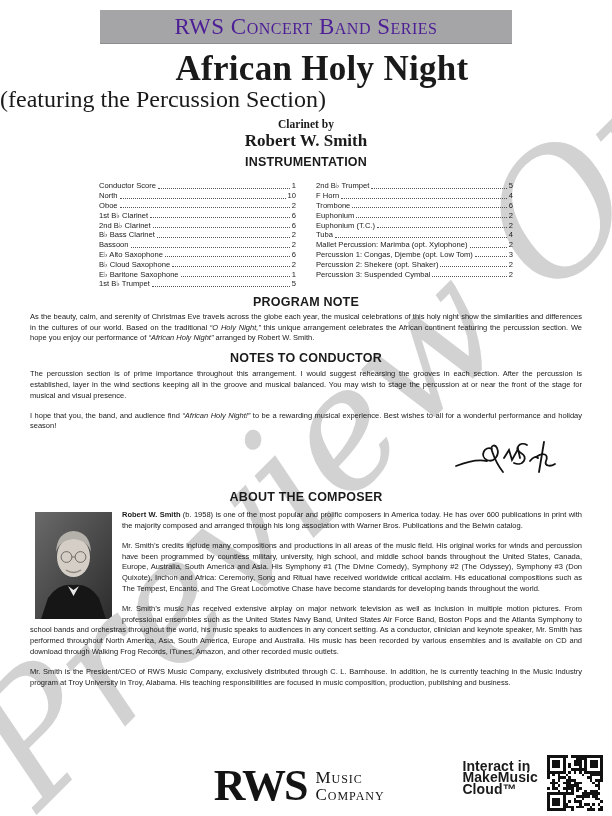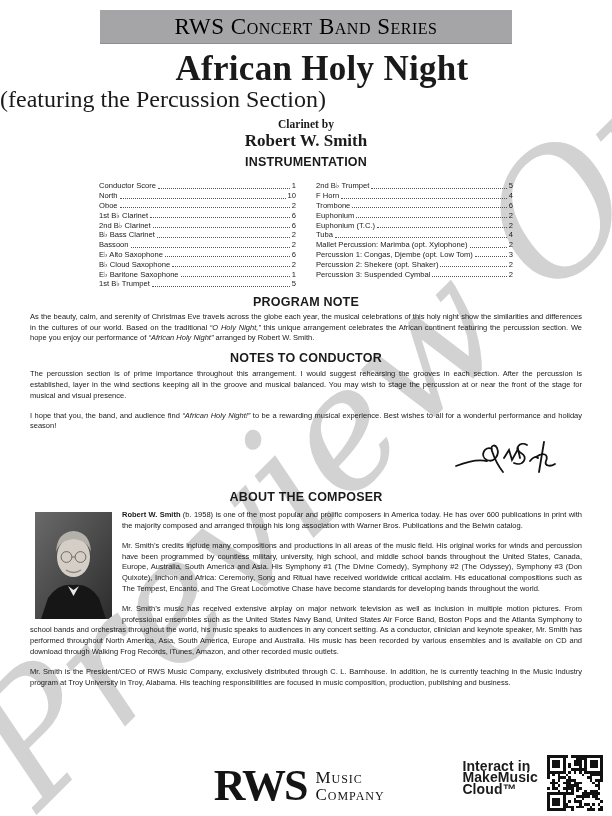--- a/index.html
+++ b/index.html
@@ -2,21 +2,21 @@
 <html><head>
 <meta charset="utf-8">
 <style>
   html,body{margin:0;padding:0;background:#fff;}
   .page{position:relative;width:612px;height:816px;background:#ffffff;overflow:hidden;
         font-family:"Liberation Sans",sans-serif;color:#1a1a1a;}
   .layer{position:relative;z-index:3;}
   
   .banner{width:412px;height:33px;margin:10px auto 0;background:#a5a5a7;border-bottom:1px solid #8e8e90;
           text-align:center;line-height:33px;font-family:"Liberation Serif",serif;
-          font-variant:small-caps;font-size:23px;color:#000000;letter-spacing:.5px;}
+          font-variant:small-caps;font-size:23px;color:#4c1d95;letter-spacing:.5px;}
   
   .title{margin-top:6px;text-align:center;font-family:"Liberation Serif",serif;
          font-size:35px;line-height:38px;font-weight:bold;letter-spacing:.3px;padding-left:32px;}
   .subtitle{text-align:left;font-family:"Liberation Serif",serif;font-size:24px;line-height:22px;}
   .arrby{margin-top:8px;text-align:center;font-family:"Liberation Serif",serif;
          font-weight:bold;font-size:11.5px;line-height:13px;}
   .arranger{text-align:center;font-family:"Liberation Serif",serif;font-weight:bold;
             font-size:17px;line-height:20px;}
   
   .sec-h{margin-top:7px;text-align:center;font-weight:700;font-size:12.5px;

